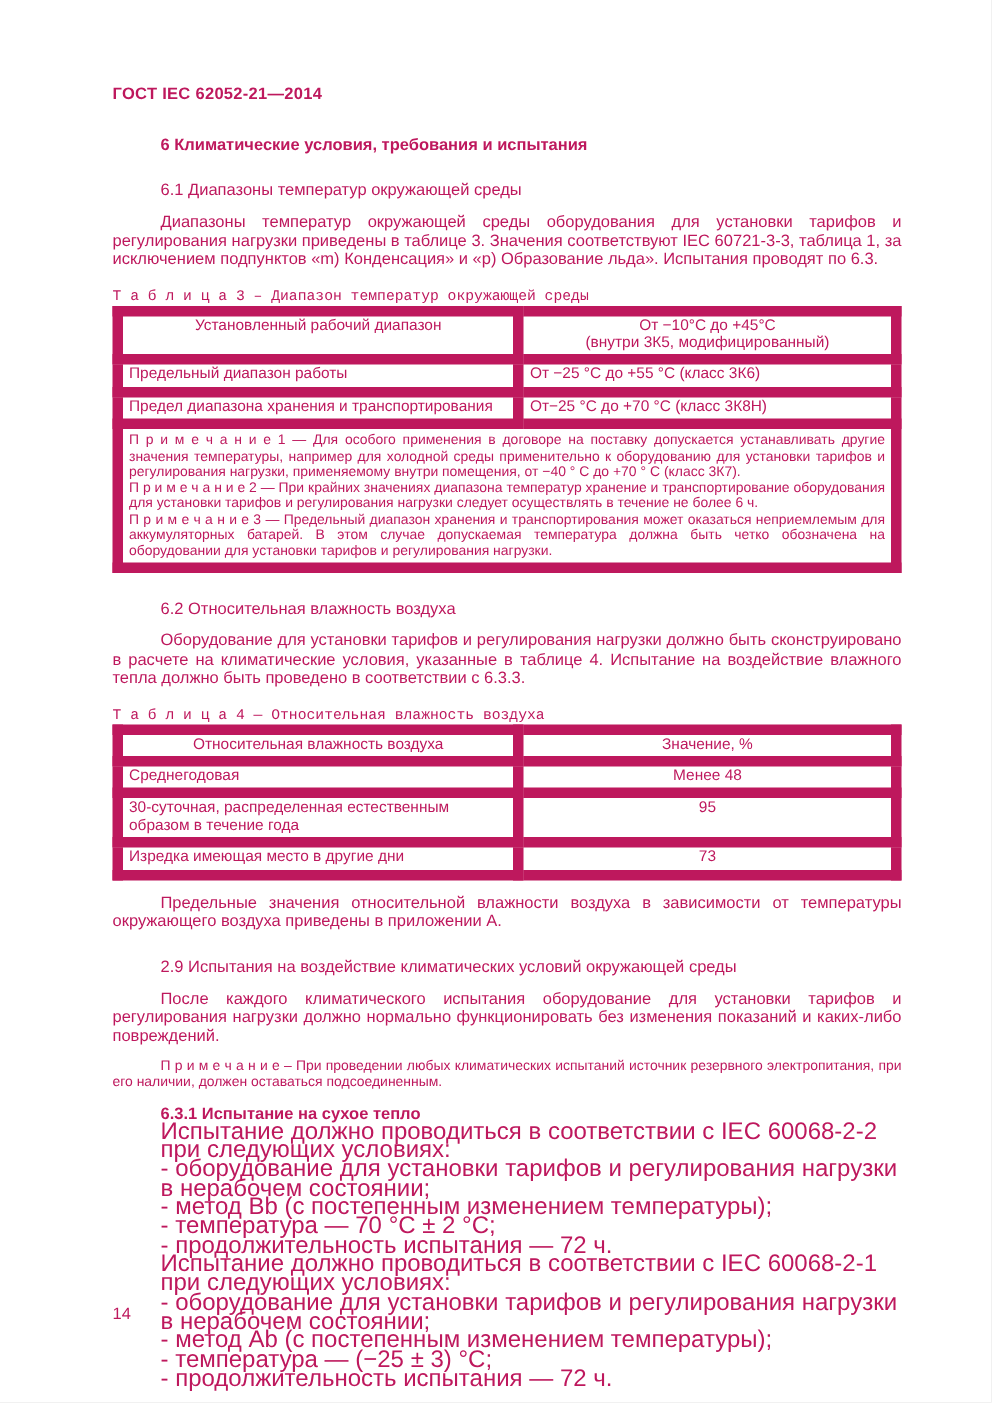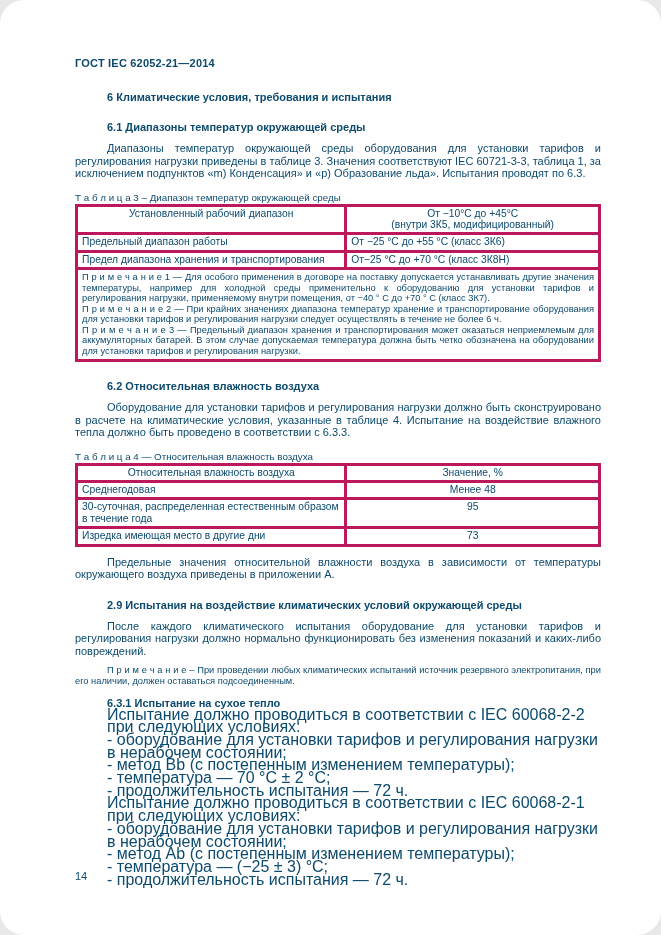--- a/index.html
+++ b/index.html
@@ -1,35 +1,34 @@
 <!DOCTYPE html>
 <html><head>
 <meta charset="utf-8">
 <style>
   html,body{margin:0;padding:0;background:#e8e8e8;}
   .page{
     position:relative;
     width:661px;height:935px;
     background:#ffffff;
     font-family:"Liberation Sans","DejaVu Sans",sans-serif;
-    color:#0c4a6e;
+    color:#be185d;
     overflow:hidden;
     margin:0 auto;
-    border-radius:24px;
   }
   .content{position:absolute;left:75px;top:57px;width:526px;}
   .doc-header{font-size:11px;font-weight:bold;letter-spacing:.2px;}
   .h-main{font-size:11px;font-weight:bold;margin:22px 0 0 32px;}
-  .h-sub{font-size:11px;font-weight:bold;margin:18px 0 0 32px;}
+  .h-sub{font-size:11px;font-weight:normal;margin:18px 0 0 32px;}
   .h-sub3{font-size:11px;font-weight:bold;margin:10px 0 0 32px;}
   .h-sub3-tight{font-size:11px;font-weight:bold;margin:1px 0 0 32px;}
   p.body{font-size:11px;line-height:12.5px;text-align:justify;margin:9px 0 0;text-indent:32px;}
-  .caption{font-size:9.8px;margin:12px 0 1px 0;}
+  .caption{font-size:9.8px;margin:12px 0 1px 0;font-family:Liberation Mono, monospace;}
   table.doc{width:100%;border-collapse:collapse;table-layout:fixed;}
-  table.doc td{border:3px solid #be185d;vertical-align:top;}
+  table.doc td{border:7px solid #be185d;vertical-align:top;}
   .t-main td{font-size:10.3px;line-height:11.4px;padding:1px 4px 2px;}
   .center{text-align:center;}
   .notes-cell{padding:2px 4px 3px !important;}
   .note-p{font-size:9.3px;line-height:10.5px;text-align:justify;margin:0;}
   .note-free{font-size:9.3px;line-height:10.7px;text-align:justify;margin:8px 0 0;text-indent:32px;}
   .cond{font-size:16px;line-height:12.7px;margin-left:32px;}
   .page-num{position:absolute;left:75px;top:870px;font-size:11px;}
 </style>
 </head>
 <body>

